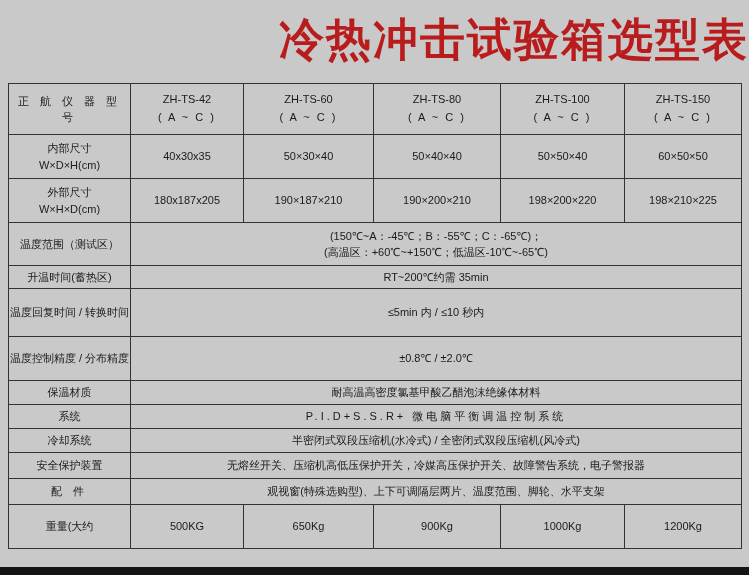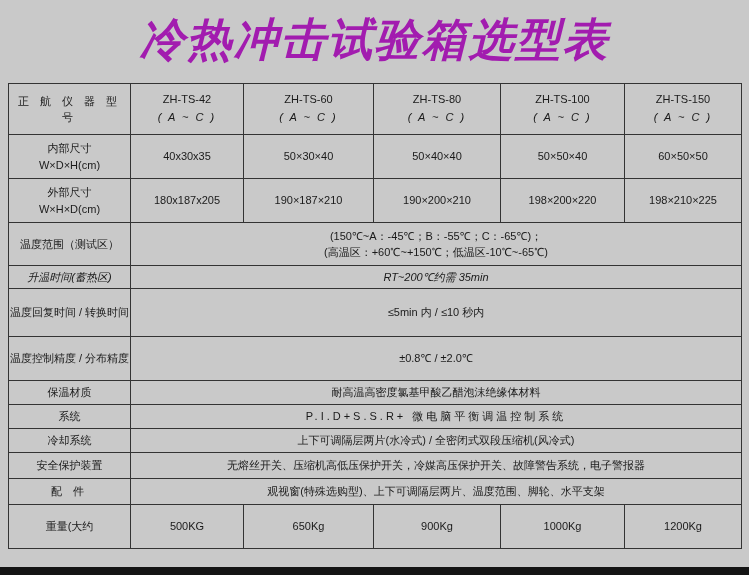--- a/index.html
+++ b/index.html
@@ -6,56 +6,56 @@
   body {
     width:749px; height:575px;
     background:#c9c9c9;
     font-family:"Liberation Sans", sans-serif;
     position:relative; overflow:hidden;
   }
   .page { position:absolute; inset:0; width:749px; height:575px; background:#c9c9c9; }
 
   .title {
     position:absolute; left:0; top:10px; width:100%;
-    text-align:center;
-    font-size:45px; font-weight:bold; font-style:italic;
+    text-align:right;
+    font-size:45px; font-weight:bold; 
     letter-spacing:2px;
-    color:#a21caf;
+    color:#b91c1c;
     white-space:nowrap;
   }
 
   table.spec {
     position:absolute; left:8px; top:83px;
     width:733px; border-collapse:collapse; table-layout:fixed;
   }
   table.spec td {
     border:1px solid #333333;
     font-size:11px; color:#1a1a1a;
     text-align:center; vertical-align:middle;
     padding:1px 0; line-height:1.5;
     overflow:hidden;
   }
   td.lbl { font-size:14px; }
   .sp { letter-spacing:4px; }
 
   tr.h-header  td { height:48px; }
   tr.h-size    td { height:41px; }
   tr.h-temp    td { height:40px; }
-  tr.h-thin    td { height:20px;font-style:italic; }
+  tr.h-thin    td { height:20px; }
   tr.h-2line   td { height:45px; }
   tr.h-prec    td { height:41px; }
   tr.h-mid     td { height:21px;margin-top:36px; }
   tr.h-acc     td { height:23px; }
   tr.h-weight  td { height:41px; }
 
   td.vtop  { vertical-align:top; padding-top:3px; }
   td.vleft { text-align:left; padding-left:9px; }
 
   .model-name, .model-variant { line-height:1.6; }
-  .model-variant { letter-spacing:2px;font-style:italic; }
+  .model-variant { letter-spacing:2px; }
 
   .pid-cell { letter-spacing:3px; }
 
   .bottom-bar {
     position:absolute; left:0; bottom:0;
     width:749px; height:8px;
     background:#141414;
   }
 </style>
 </head>
@@ -153,21 +153,21 @@
       <td colspan="5">耐高温高密度氯基甲酸乙醋泡沫绝缘体材料</td>
     </tr>
 
     <tr class="h-mid">
       <td class="lbl">系统</td>
       <td colspan="5" class="pid-cell">P.I.D+S.S.R+ 微电脑平衡调温控制系统</td>
     </tr>
 
     <tr class="h-mid">
       <td class="lbl">冷却系统</td>
-      <td colspan="5">上下可调隔层两片(水冷式) / 全密闭式双段压缩机(风冷式)</td>
+      <td colspan="5">半密闭式双段压缩机(水冷式) / 全密闭式双段压缩机(风冷式)</td>
     </tr>
 
     <tr class="h-acc">
       <td class="lbl">安全保护装置</td>
       <td colspan="5">无熔丝开关、压缩机高低压保护开关，冷媒高压保护开关、故障警告系统，电子警报器</td>
     </tr>
 
     <tr class="h-acc">
       <td class="lbl sp">配  件</td>
       <td colspan="5">观视窗(特殊选购型)、上下可调隔层两片、温度范围、脚轮、水平支架</td>

